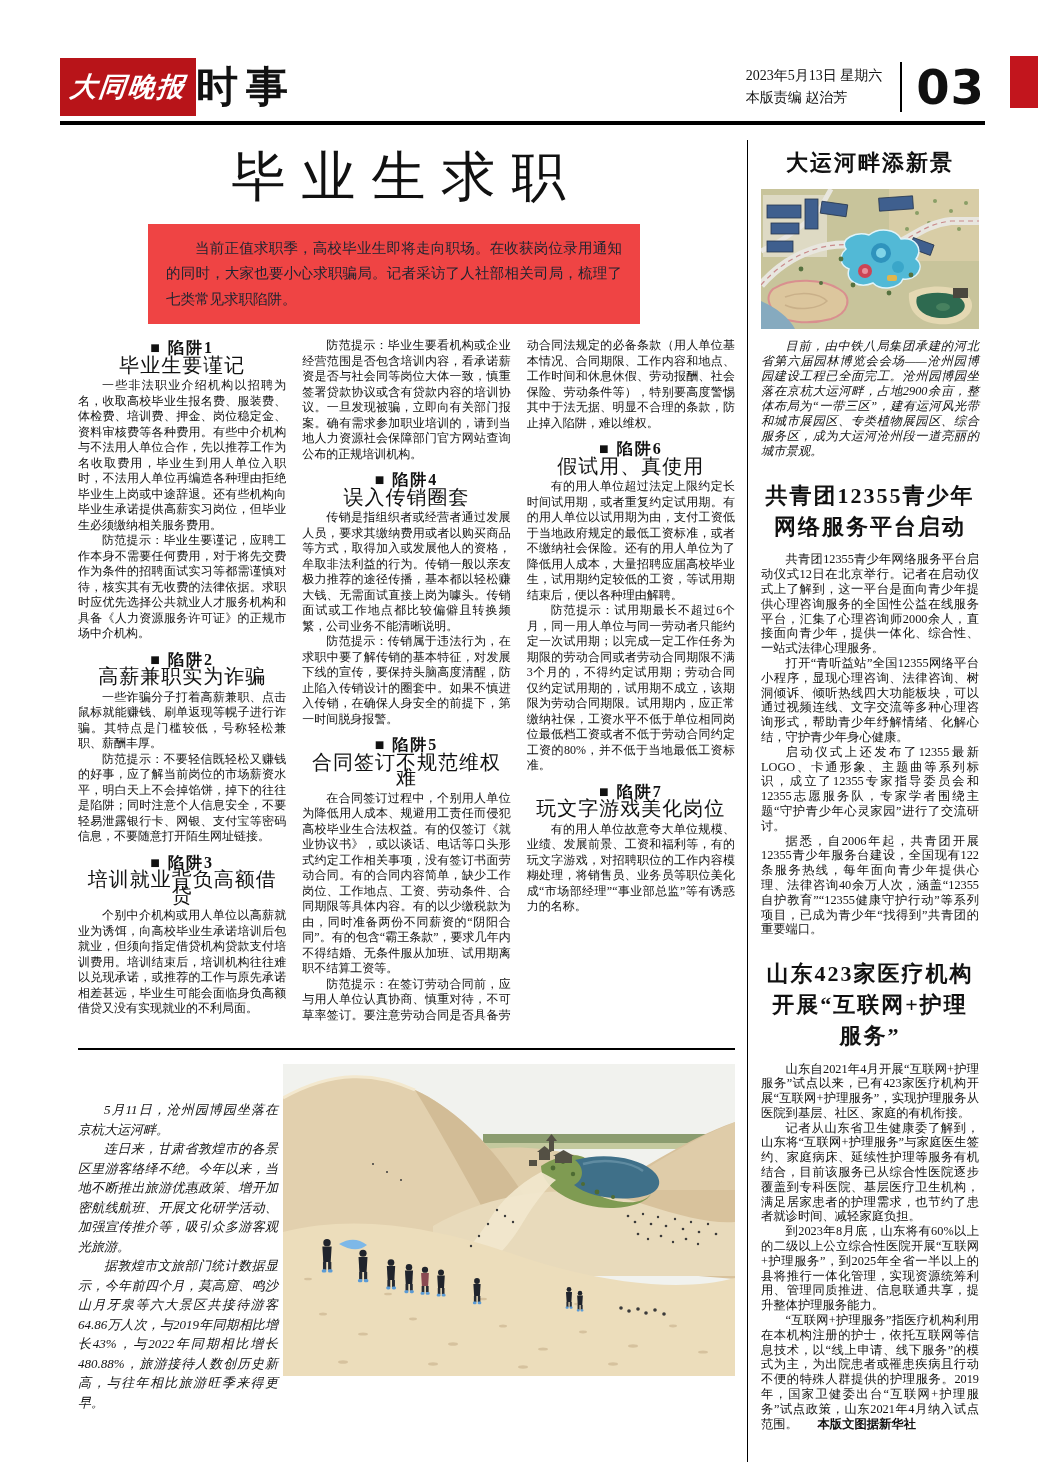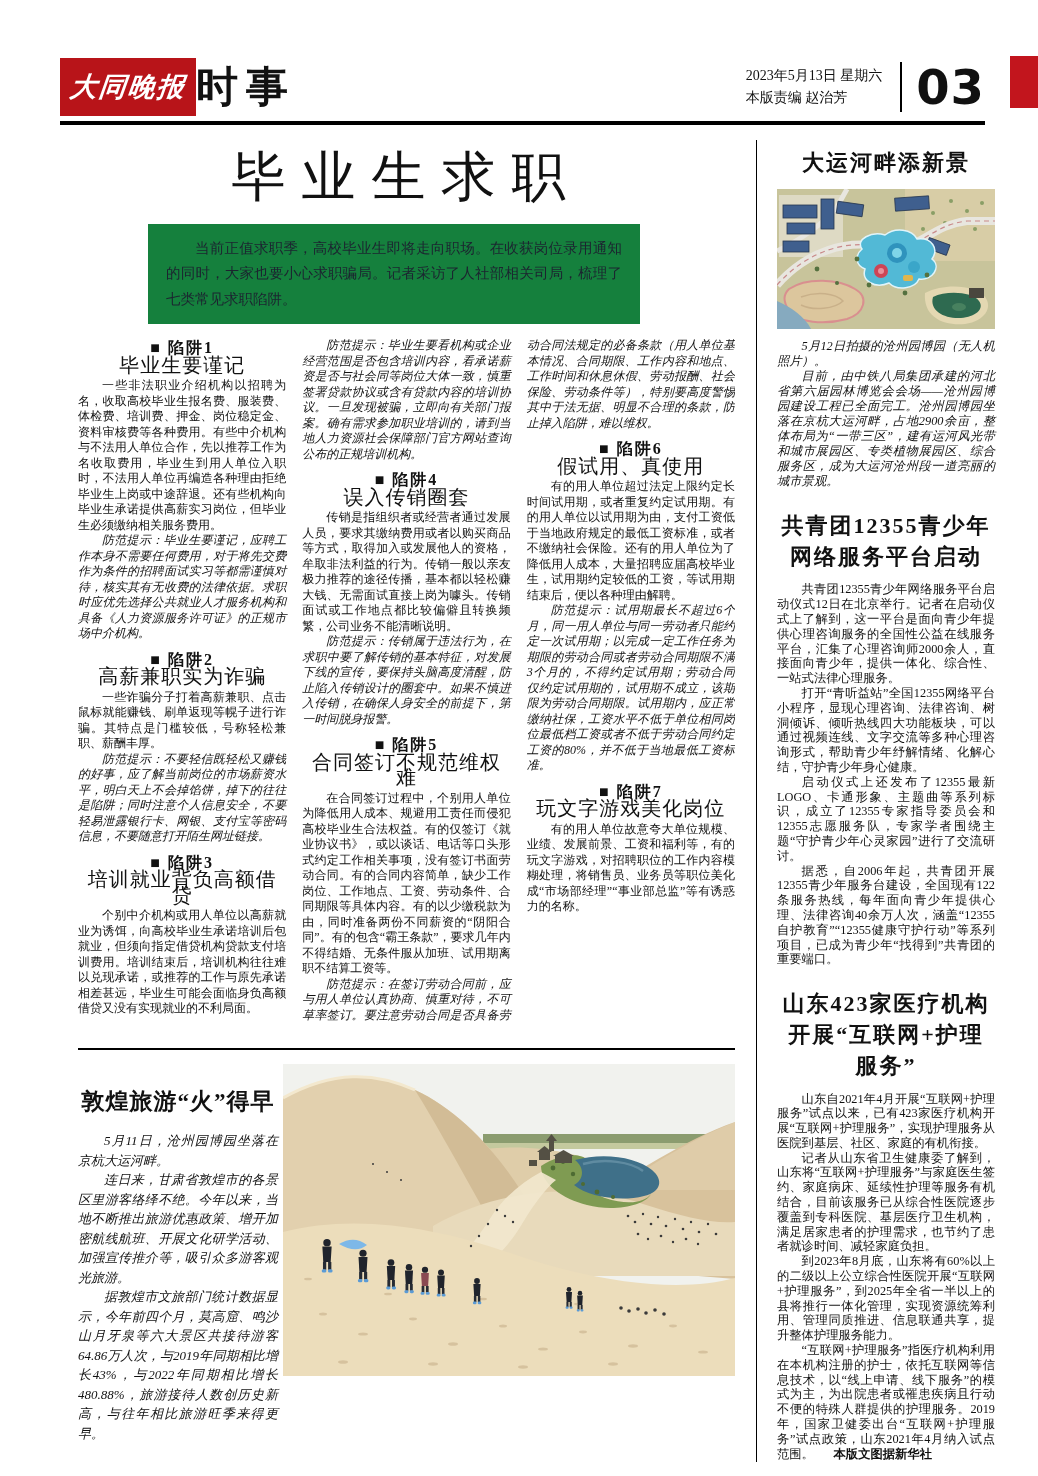--- a/index.html
+++ b/index.html
@@ -15,39 +15,39 @@
   .head-right{margin-left:auto;display:flex;align-items:center;}
   .date-block{font-size:14px;line-height:1.55;text-align:left;white-space:nowrap;}
   .vline{width:2px;height:50px;background:#000;margin:0 14px 0 18px;}
   .page-num{font-size:48px;font-weight:900;font-family:"DejaVu Sans","Liberation Sans",sans-serif;letter-spacing:1px;line-height:1;}
   .red-strip{position:absolute;right:0;top:56px;width:28px;height:52px;background:#c2151d;}
   .head-rule{position:absolute;left:60px;top:121px;width:925px;height:4px;background:#000;}
 
   
   .content{position:absolute;left:78px;top:140px;width:902px;height:1322px;display:flex;}
   .main{width:657px;flex:0 0 auto;}
-  .sidebar{width:218px;flex:0 0 auto;border-left:1px solid #000;margin-left:21px;padding-left:20px;}
+  .sidebar{width:218px;flex:0 0 auto;border-left:1px solid #000;margin-left:12px;padding-left:13px;}
 
   
   .headline{text-align:center;font-weight:400;margin-top:6px;}
   .headline .l1{font-size:54px;letter-spacing:16px;line-height:1.15;}
   .headline .l2{font-size:54px;letter-spacing:2px;line-height:1.2;}
-  .intro-box{background:#15803d;width:456px;margin:16px 0 0 70px;padding:12px 18px;
+  .intro-box{background:#ef4444;width:456px;margin:16px 0 0 70px;padding:12px 18px;
              font-size:14.5px;line-height:1.75;text-align:justify;color:#1c2430;}
   .intro-box p{margin:0;text-indent:2em;}
 
   
   .flow{margin-top:14px;height:700px;column-count:3;column-gap:16px;column-fill:auto;
         overflow:hidden;font-size:12px;line-height:15.5px;text-align:justify;}
   .trap-head{break-inside:avoid;text-align:center;margin:10px 0 5px;}
   .trap:first-child .trap-head{margin-top:2px;}
   .trap-label{font-size:16px;font-weight:700;letter-spacing:2px;}
   .trap-title{font-size:20px;letter-spacing:1px;margin-top:2px;}
   .flow p{margin:0;text-indent:2em;}
-  .flow .tip{font-style:italic;}
+  .flow .tip{}
 
   .main-rule{height:2px;background:#000;margin-top:10px;}
 
   
   .bottom{display:flex;margin-top:14px;}
   .dh-article{width:200px;flex:0 0 auto;padding-top:22px;}
   .dh-title{font-size:23px;font-weight:900;text-align:center;letter-spacing:1px;}
   .dh-body{margin-top:14px;font-size:13px;line-height:19.5px;font-style:italic;text-align:justify;}
   .dh-body p{margin:0;text-indent:2em;}
   .dune-photo{width:452px;height:312px;margin-left:5px;flex:0 0 auto;}
@@ -151,21 +151,20 @@
             <div class="trap-title">玩文字游戏美化岗位</div>
           </div>
           <p class="body">有的用人单位故意夸大单位规模、业绩、发展前景、工资和福利等，有的玩文字游戏，对招聘职位的工作内容模糊处理，将销售员、业务员等职位美化成“市场部经理”“事业部总监”等有诱惑力的名称。</p>
         </section>
       </div>
 
       <div class="main-rule"></div>
 
       <div class="bottom">
         <div class="dh-article">
-          <div class="dh-title">敦煌旅游“火”得早</div>
           <div class="dh-body">
             <p>5月11日，沧州园博园坐落在京杭大运河畔。</p>
             <p>连日来，甘肃省敦煌市的各景区里游客络绎不绝。今年以来，当地不断推出旅游优惠政策、增开加密航线航班、开展文化研学活动、加强宣传推介等，吸引众多游客观光旅游。</p>
             <p>据敦煌市文旅部门统计数据显示，今年前四个月，莫高窟、鸣沙山月牙泉等六大景区共接待游客64.86万人次，与2019年同期相比增长43%，与2022年同期相比增长480.88%，旅游接待人数创历史新高，与往年相比旅游旺季来得更早。</p>
           </div>
         </div>
 
         <div class="dune-photo">
           <svg viewBox="0 0 452 312" preserveAspectRatio="none">
             <defs>
@@ -343,21 +342,20 @@
               <circle cx="92" cy="96" r="2.4"></circle>
               <circle cx="150" cy="86" r="2.4"></circle>
             <circle cx="40" cy="80" r="2.4"></circle>
               <circle cx="128" cy="104" r="2.4"></circle>
               <circle cx="60" cy="94" r="2"></circle>
           </g>
         </svg>
       </div>
 
       <div class="sb-caption">
-        <p>5月12日拍摄的沧州园博园（无人机照片）。</p>
         <p>目前，由中铁八局集团承建的河北省第六届园林博览会会场——沧州园博园建设工程已全面完工。沧州园博园坐落在京杭大运河畔，占地2900余亩，整体布局为“一带三区”，建有运河风光带和城市展园区、专类植物展园区、综合服务区，成为大运河沧州段一道亮丽的城市景观。</p>
       </div>
 
       <div class="sb-title sb-gap">
         <div>共青团12355青少年</div>
         <div>网络服务平台启动</div>
       </div>
       <div class="sb-body">
         <p>共青团12355青少年网络服务平台启动仪式12日在北京举行。记者在启动仪式上了解到，这一平台是面向青少年提供心理咨询服务的全国性公益在线服务平台，汇集了心理咨询师2000余人，直接面向青少年，提供一体化、综合性、一站式法律心理服务。</p>
         <p>打开“青听益站”全国12355网络平台小程序，显现心理咨询、法律咨询、树洞倾诉、倾听热线四大功能板块，可以通过视频连线、文字交流等多种心理咨询形式，帮助青少年纾解情绪、化解心结，守护青少年身心健康。</p>

